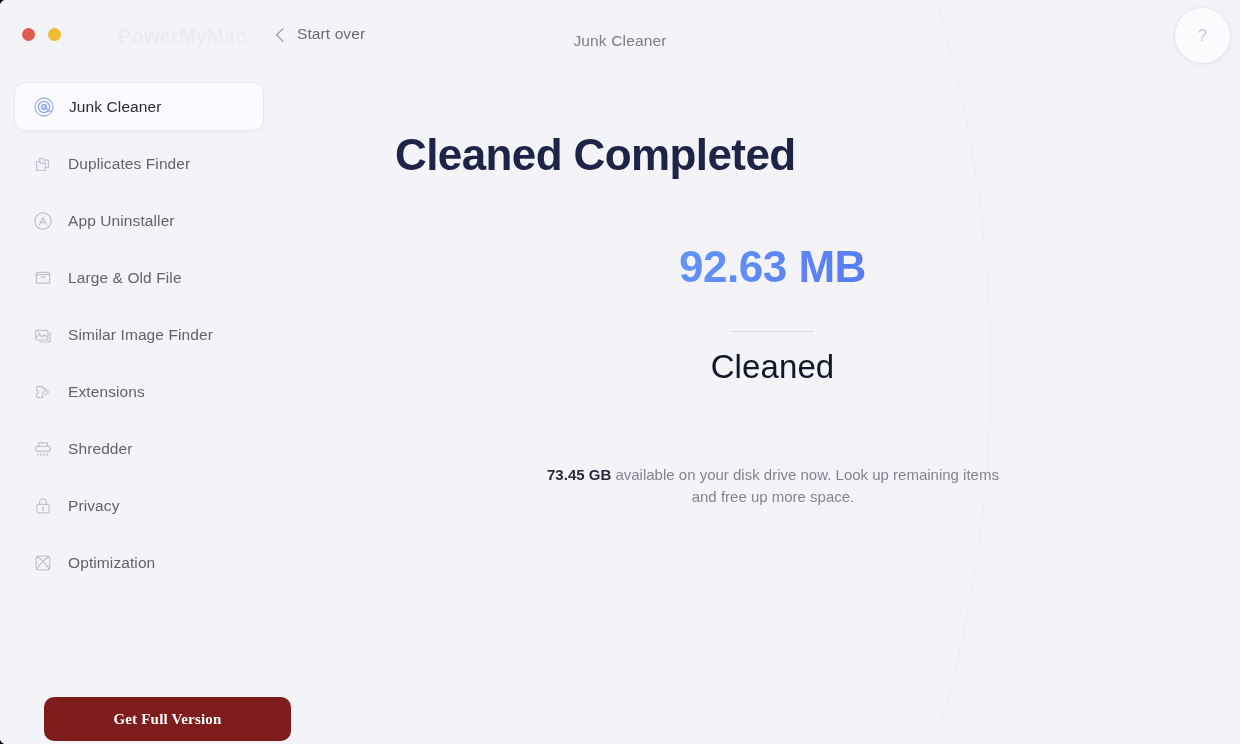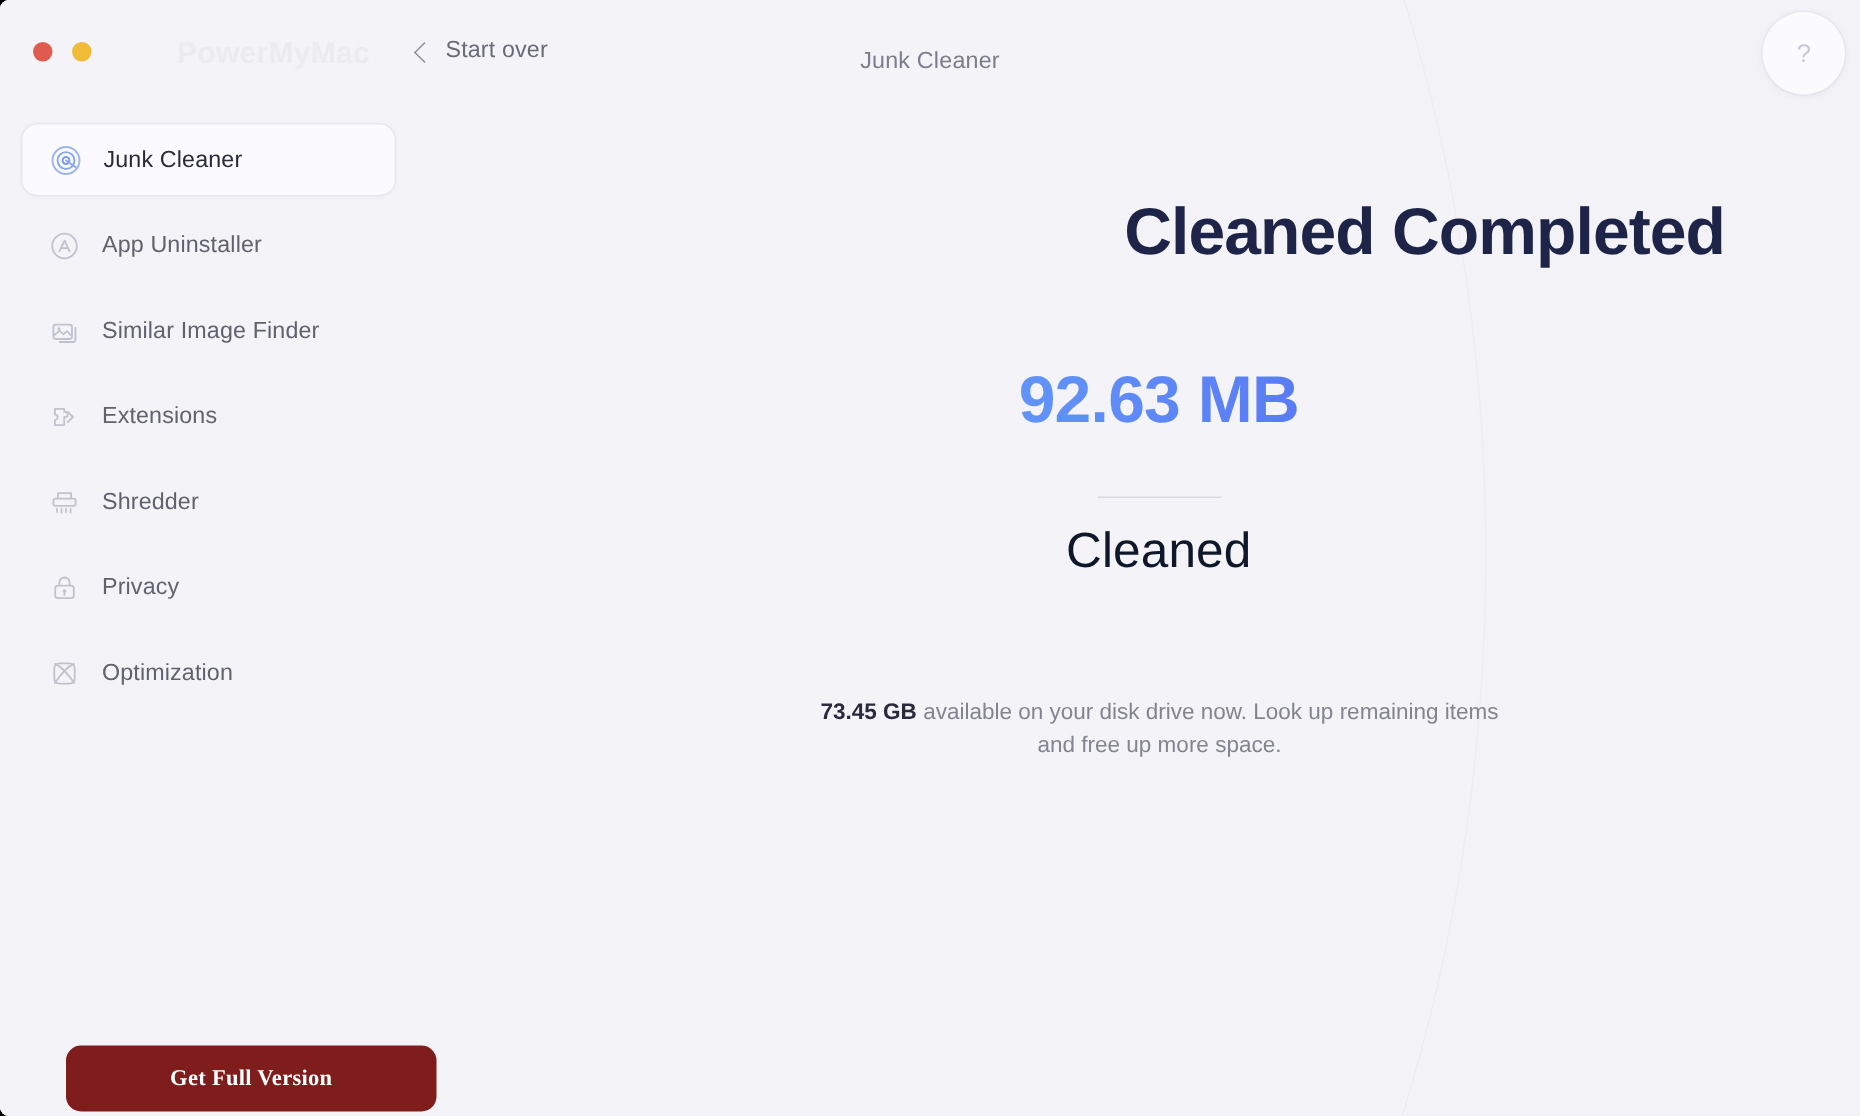--- a/index.html
+++ b/index.html
@@ -217,21 +217,21 @@
     top: 0;
     width: 845px;
     height: 744px;
     z-index: 7;
   }
   .result-heading {
     position: absolute;
     left: 0;
     top: 130px;
     width: 755px;
-    text-align: right;
+    text-align: left;
     font-size: 44px;
     font-weight: 800;
     color: #1e2447;
     letter-spacing: -0.6px;
   }
   .result-amount {
     position: absolute;
     left: 0;
     top: 242px;
     width: 755px;
@@ -332,32 +332,51 @@
           <svg width="22" height="22" viewBox="0 0 22 22" fill="none">
             <circle cx="11" cy="11" r="9" stroke="#9db6ee" stroke-width="1.3"></circle>
             <circle cx="11" cy="11" r="5.6" stroke="#8aa9ec" stroke-width="1.3"></circle>
             <circle cx="11" cy="11" r="2.3" stroke="#7b9ce9" stroke-width="1.3"></circle>
             <path d="M11 11 L17.5 15.5" stroke="#8aa9ec" stroke-width="1.3" stroke-linecap="round"></path>
           </svg>
         </span>
         <span class="nav-label">Junk Cleaner</span>
       </div>
 
+      <div class="nav-item">
+        <span class="nav-icon">
+          <svg width="22" height="22" viewBox="0 0 22 22" fill="none">
+            <path d="M7.5 5.5h3l1.3 1.6h4.7v7.4H7.5z" stroke="#c2c2cf" stroke-width="1.2" stroke-linejoin="round"></path>
+            <path d="M4.5 8.5h3l1.3 1.6h4.7v7.4H4.5z" fill="#f2f2f7" stroke="#c2c2cf" stroke-width="1.2" stroke-linejoin="round"></path>
+          </svg>
+        </span>
+        <span class="nav-label">Duplicates Finder</span>
+      </div>
 
       <div class="nav-item">
         <span class="nav-icon">
           <svg width="22" height="22" viewBox="0 0 22 22" fill="none">
             <circle cx="11" cy="11" r="8.2" stroke="#c2c2cf" stroke-width="1.2"></circle>
             <path d="M7.6 14.6 11 7.4l3.4 7.2" stroke="#c2c2cf" stroke-width="1.2" stroke-linecap="round" stroke-linejoin="round"></path>
             <path d="M9.2 12.4h3.6" stroke="#c2c2cf" stroke-width="1.2" stroke-linecap="round"></path>
           </svg>
         </span>
         <span class="nav-label">App Uninstaller</span>
       </div>
 
+      <div class="nav-item">
+        <span class="nav-icon">
+          <svg width="22" height="22" viewBox="0 0 22 22" fill="none">
+            <path d="M4.4 7.6h13.2v8.6H4.4z" stroke="#c2c2cf" stroke-width="1.2" stroke-linejoin="round"></path>
+            <path d="M3.4 7.6 5.6 5.4h10.8l2.2 2.2" stroke="#c2c2cf" stroke-width="1.2" stroke-linejoin="round"></path>
+            <path d="M9.2 10.2h3.6" stroke="#c2c2cf" stroke-width="1.2" stroke-linecap="round"></path>
+          </svg>
+        </span>
+        <span class="nav-label">Large &amp; Old File</span>
+      </div>
 
       <div class="nav-item">
         <span class="nav-icon">
           <svg width="22" height="22" viewBox="0 0 22 22" fill="none">
             <rect x="3.6" y="6.4" width="12.4" height="9.6" rx="1.6" stroke="#c2c2cf" stroke-width="1.2"></rect>
             <path d="M4.2 13.6 7.6 10.4l2.6 2.4 2.4-2 2.8 2.8" stroke="#c2c2cf" stroke-width="1.2" stroke-linecap="round" stroke-linejoin="round"></path>
             <circle cx="7.3" cy="9.2" r="1" fill="#c2c2cf"></circle>
             <path d="M18.3 8.6v7.8a1.6 1.6 0 0 1-1.6 1.6H7.8" stroke="#c2c2cf" stroke-width="1.2" stroke-linecap="round"></path>
           </svg>
         </span>

